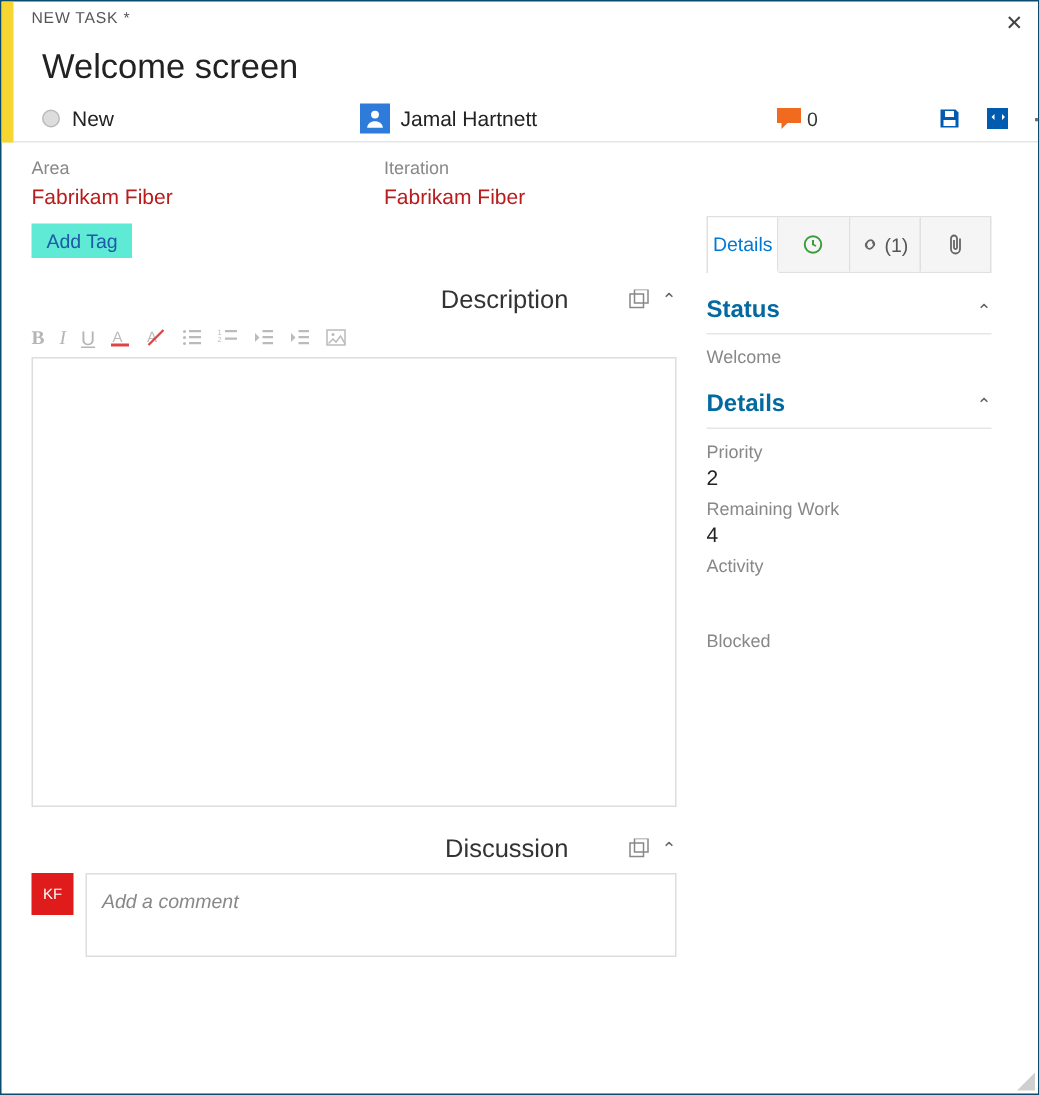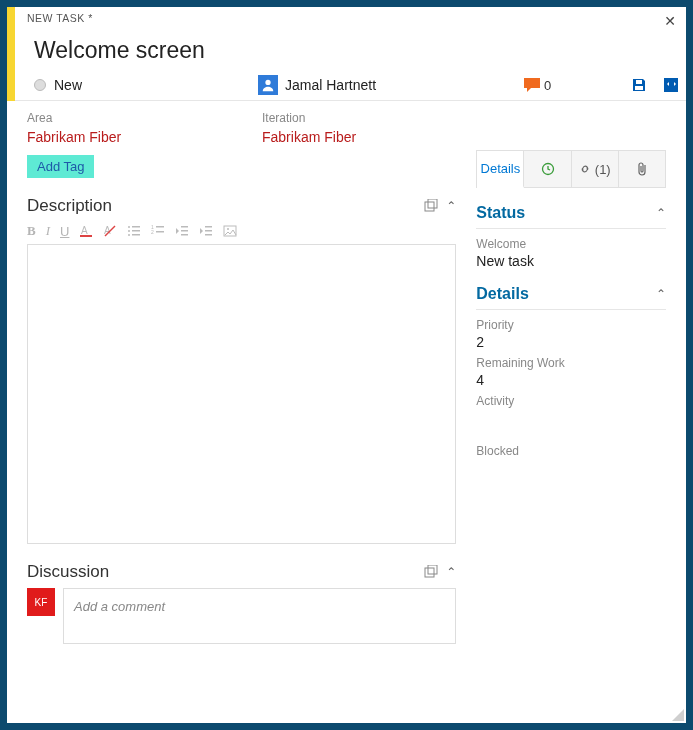--- a/index.html
+++ b/index.html
@@ -1,30 +1,30 @@
 <!DOCTYPE html>
 <html><head>
 <meta charset="utf-8">
 <style>
   * { box-sizing: border-box; margin: 0; padding: 0; }
   html, body { width: 693px; height: 730px; font-family: "Segoe UI", Arial, sans-serif; font-size: 13px; color: #333; background: #fff; }
-  .frame { width: 693px; height: 730px; border: 7px solid #0c4a6e; position: relative; overflow: hidden; }
+  .frame { width: 693px; height: 730px; border: 1px solid #0c4a6e; position: relative; overflow: hidden; }
   .resize-grip { position: absolute; right: 2px; bottom: 2px; width: 12px; height: 12px; cursor: nwse-resize; }
   .resize-grip::before { content: ""; position: absolute; right: 0; bottom: 0; width: 0; height: 0; border-left: 12px solid transparent; border-bottom: 12px solid #888; opacity: .4; }
 
   
   .hdr { position: relative; height: 94px; border-bottom: 1px solid #e6e6e6; }
   .yellow-bar { position: absolute; left: 0; top: 0; width: 8px; height: 94px; background: #f7d631; }
   .breadcrumb { position: absolute; left: 20px; top: 5px; font-size: 10.5px; letter-spacing: .5px; color: #555; }
   .close-x { position: absolute; right: 10px; top: 6px; font-size: 14px; color: #444; cursor: pointer; }
   .title { position: absolute; left: 27px; top: 30px; font-size: 23px; font-weight: 300; color: #222; }
   .status-row { position: absolute; left: 27px; top: 70px; display: flex; align-items: center; width: 640px; }
   .state-dot { width: 12px; height: 12px; border-radius: 50%; background: #ddd; border: 1px solid #bbb; margin-right: 8px; }
   .state-text { font-size: 14px; color: #222; }
-  .assignee { position: absolute; left: 224px; display: flex; align-items: center; }
+  .assignee { position: absolute; left: 212px; display: flex; align-items: center; }
   .avatar { width: 20px; height: 20px; background: #2f7bd9; margin-right: 7px; display: flex; align-items: center; justify-content: center; }
   .avatar svg { width: 14px; height: 14px; }
   .assignee-name { font-size: 14px; color: #222; }
   .comments { position: absolute; left: 490px; display: flex; align-items: center; }
   .comment-ico { width: 16px; height: 14px; margin-right: 4px; }
   .comments-count { font-size: 13px; color: #333; }
   .hdr-actions { position: absolute; left: 596px; display: flex; align-items: center; gap: 14px; }
   .hdr-actions .ico { width: 18px; height: 18px; display: flex; align-items: center; justify-content: center; cursor: pointer; }
   .dots { font-size: 18px; color: #666; line-height: 0; }
 
@@ -36,21 +36,21 @@
 
   
   .tag-row { padding: 4px 0 10px 20px; }
   .add-tag { display: inline-block; background: #5eead4; color: #1e5aa8; padding: 4px 10px; font-size: 13px; cursor: pointer; }
 
   
   .body { display: flex; padding: 0 20px 10px 20px; }
   .left { width: 440px; padding-right: 10px; }
   .right { width: 200px; padding-left: 10px; }
 
-  .section-hdr { display: flex; align-items: center; justify-content: space-between; margin: 8px 0 6px 0; }
+  .section-hdr { display: flex; align-items: center; justify-content: flex-end; margin: 8px 0 6px 0; gap: 40px; }
   .section-title { font-size: 17px; color: #333; }
   .section-actions { display: flex; align-items: center; gap: 8px; color: #888; }
   .chev { font-size: 12px; cursor: pointer; color: #666; }
   .maximize-ico { width: 14px; height: 14px; cursor: pointer; }
 
   .rte-toolbar { display: flex; gap: 10px; padding: 2px 0 6px 0; color: #b5b5b5; align-items: center; height: 22px; }
   .rte-toolbar span, .rte-toolbar svg { cursor: pointer; }
   .rte-b { font-weight: 700; font-family: Georgia, serif; }
   .rte-i { font-style: italic; font-family: Georgia, serif; }
   .rte-u { text-decoration: underline; }
@@ -235,21 +235,20 @@
               <path d="M9 3v7a3 3 0 01-6 0V3a2 2 0 014 0v6a1 1 0 01-2 0V4" fill="none" stroke="#666" stroke-width="1.2"></path>
             </svg>
         </div>
       </div>
 
       <div class="panel-title-row">
         <div class="panel-title">Status</div>
         <span class="chev">⌃</span>
       </div>
       <div class="field-label">Welcome</div>
-      <div class="field-value">New task</div>
 
       <div class="details-block">
         <div class="panel-title-row">
           <div class="panel-title">Details</div>
           <span class="chev">⌃</span>
         </div>
         <div class="field-label">Priority</div>
         <div class="field-value">2</div>
         <div class="field-label">Remaining Work</div>
         <div class="field-value">4</div>

